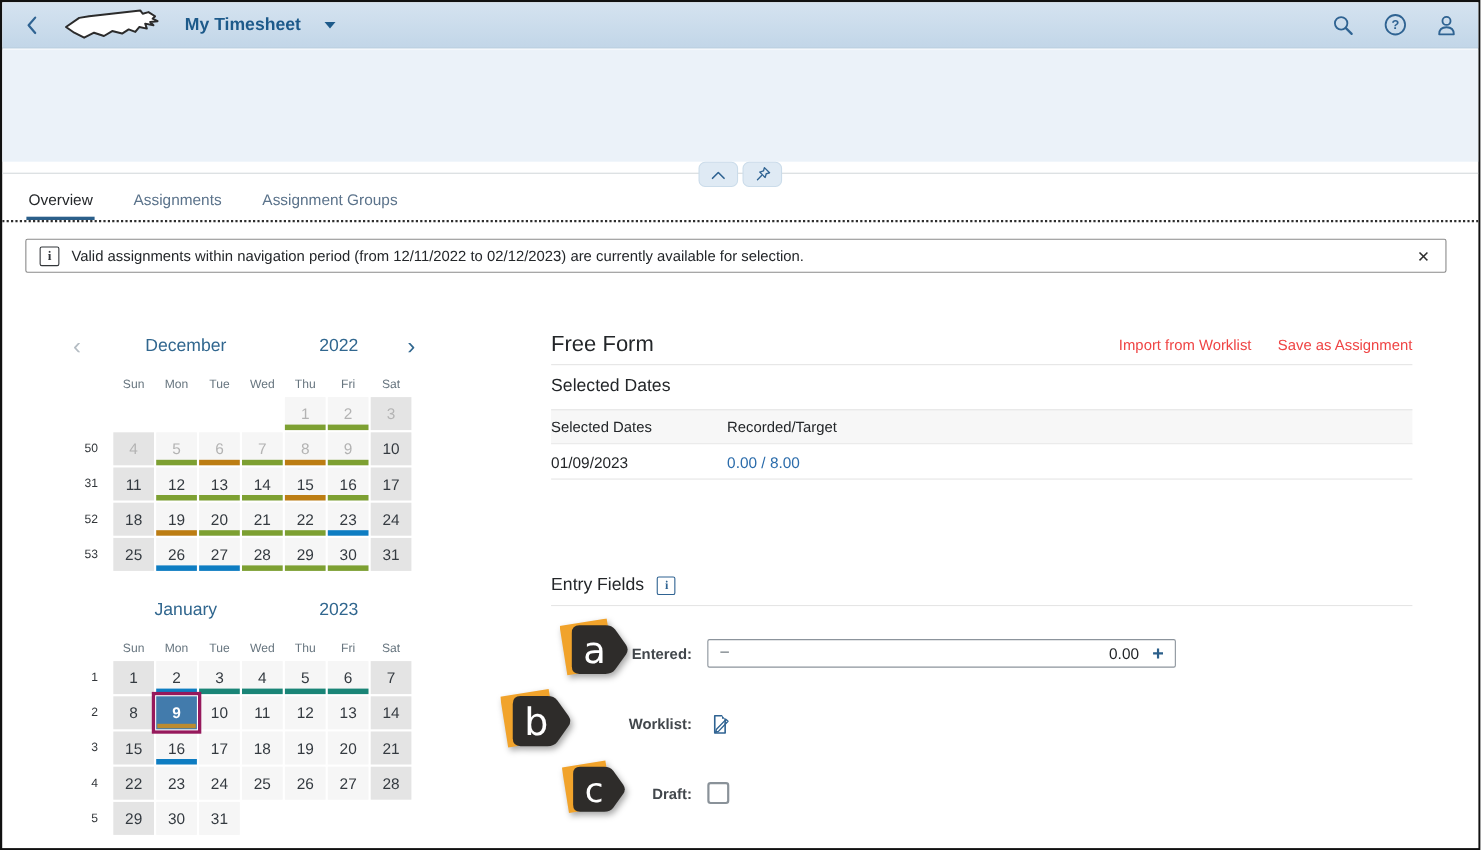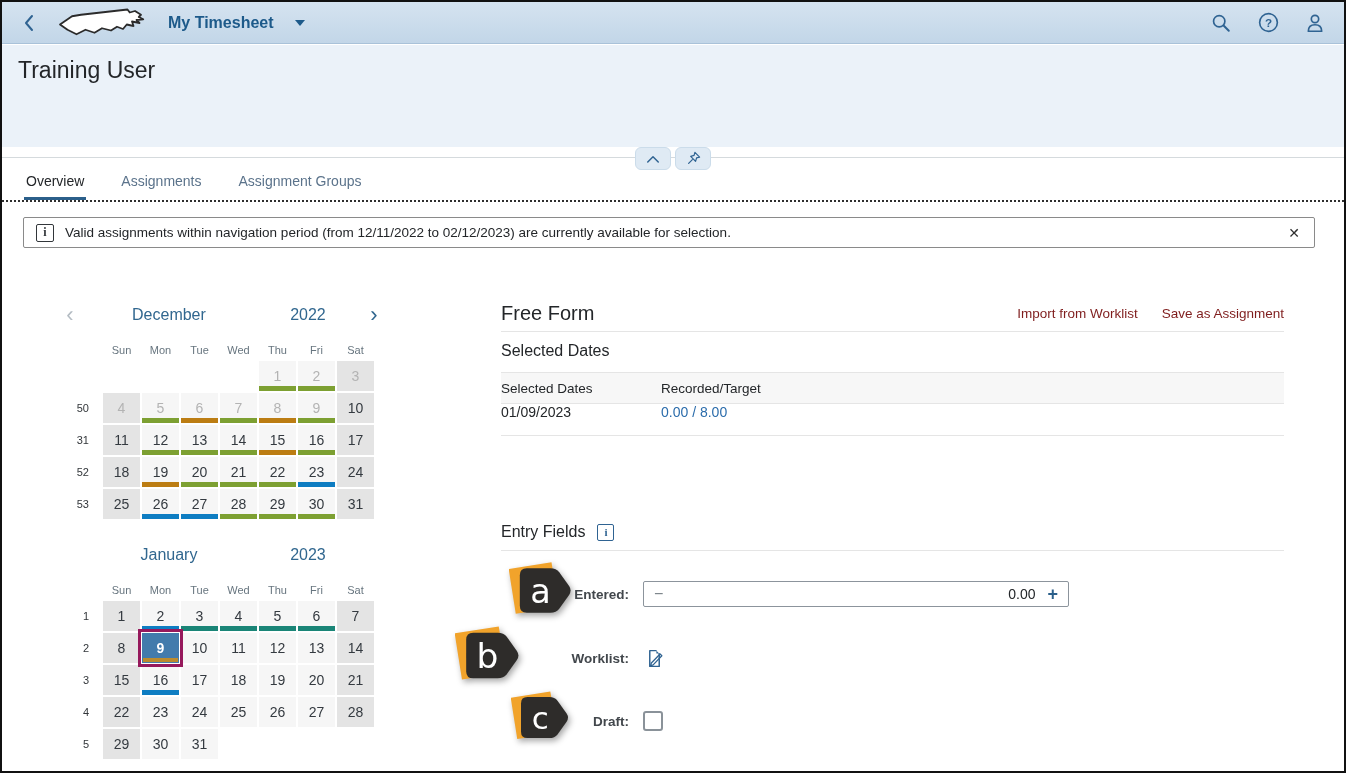--- a/index.html
+++ b/index.html
@@ -62,27 +62,27 @@
   .cal-bar{position:absolute;left:0;right:0;bottom:0;height:5px;}
   .cal-day.selected{background:#427bac;color:#fff;font-weight:bold;z-index:2;
     box-shadow:0 0 0 1px #fff,0 0 0 4px #96195c;}
   .cal-day.selected .cal-bar{left:1px;right:1px;bottom:1px;height:4px;}
 
   
   .panel{position:absolute;left:499px;top:293px;width:783px;height:478px;}
   .panel-head{display:flex;align-items:center;height:36px;}
   .panel-title{font-size:20px;color:#232629;}
   .panel-actions{margin-left:auto;display:flex;gap:24px;}
-  .panel-link{font-size:13.5px;color:#7f1d1d;cursor:pointer;}
+  .panel-link{font-size:13.5px;color:#ef4444;cursor:pointer;}
   .divider{border-top:1px solid #e5e5e5;}
   .section-title{font-size:16px;color:#232629;margin:10px 0 12px;}
   .sd-table{}
   .thead{display:flex;align-items:center;height:30px;background:#f7f7f7;border-top:1px solid #e5e5e5;border-bottom:1px solid #e5e5e5;}
   .th{font-size:13.5px;color:#232629;}
-  .trow{display:flex;height:31px;background:#fff;border-bottom:1px solid #e5e5e5;}
+  .trow{display:flex;align-items:center;height:31px;background:#fff;border-bottom:1px solid #e5e5e5;}
   .td{font-size:14px;color:#232629;}
   .col1{width:160px;}
   .td-link{font-size:14px;color:#2b6cab;cursor:pointer;}
 
   .entry-section{position:absolute;top:224px;left:0;right:0;}
   .ef-head{display:flex;align-items:center;gap:12px;padding-top:4px;}
   .ef-title{font-size:16px;color:#232629;}
   .ef-info{width:15px;height:15px;border:1px solid #2f6392;border-radius:2px;color:#2f6392;
     font-family:"Liberation Serif",serif;font-size:11px;font-weight:bold;display:flex;align-items:center;justify-content:center;cursor:pointer;}
   .entry-section .divider{margin-top:9px;}
@@ -137,21 +137,20 @@
       <span class="shell-icon">
         <svg width="20" height="20" viewBox="0 0 18 18">
             <circle cx="9" cy="5.4" r="3.3" fill="none" stroke="#2f6392" stroke-width="1.5"></circle>
             <path d="M3 16.4 Q3 10.6 9 10.6 Q15 10.6 15 16.4 Z" fill="none" stroke="#2f6392" stroke-width="1.5" stroke-linejoin="round"></path>
           </svg>
       </span>
     </span>
   </div>
 
   <div class="page-header">
-    <h1 class="user-title">Training User</h1>
   </div>
 
   <div class="anchor-row">
     <div class="anchor-btns">
       <span class="anchor-btn">
         <svg width="14" height="10" viewBox="0 0 16 10">
             <path d="M2 8.5 L8 2.5 L14 8.5" fill="none" stroke="#2f6392" stroke-width="1.7" stroke-linecap="round" stroke-linejoin="round"></path>
           </svg>
       </span>
       <span class="anchor-btn">

